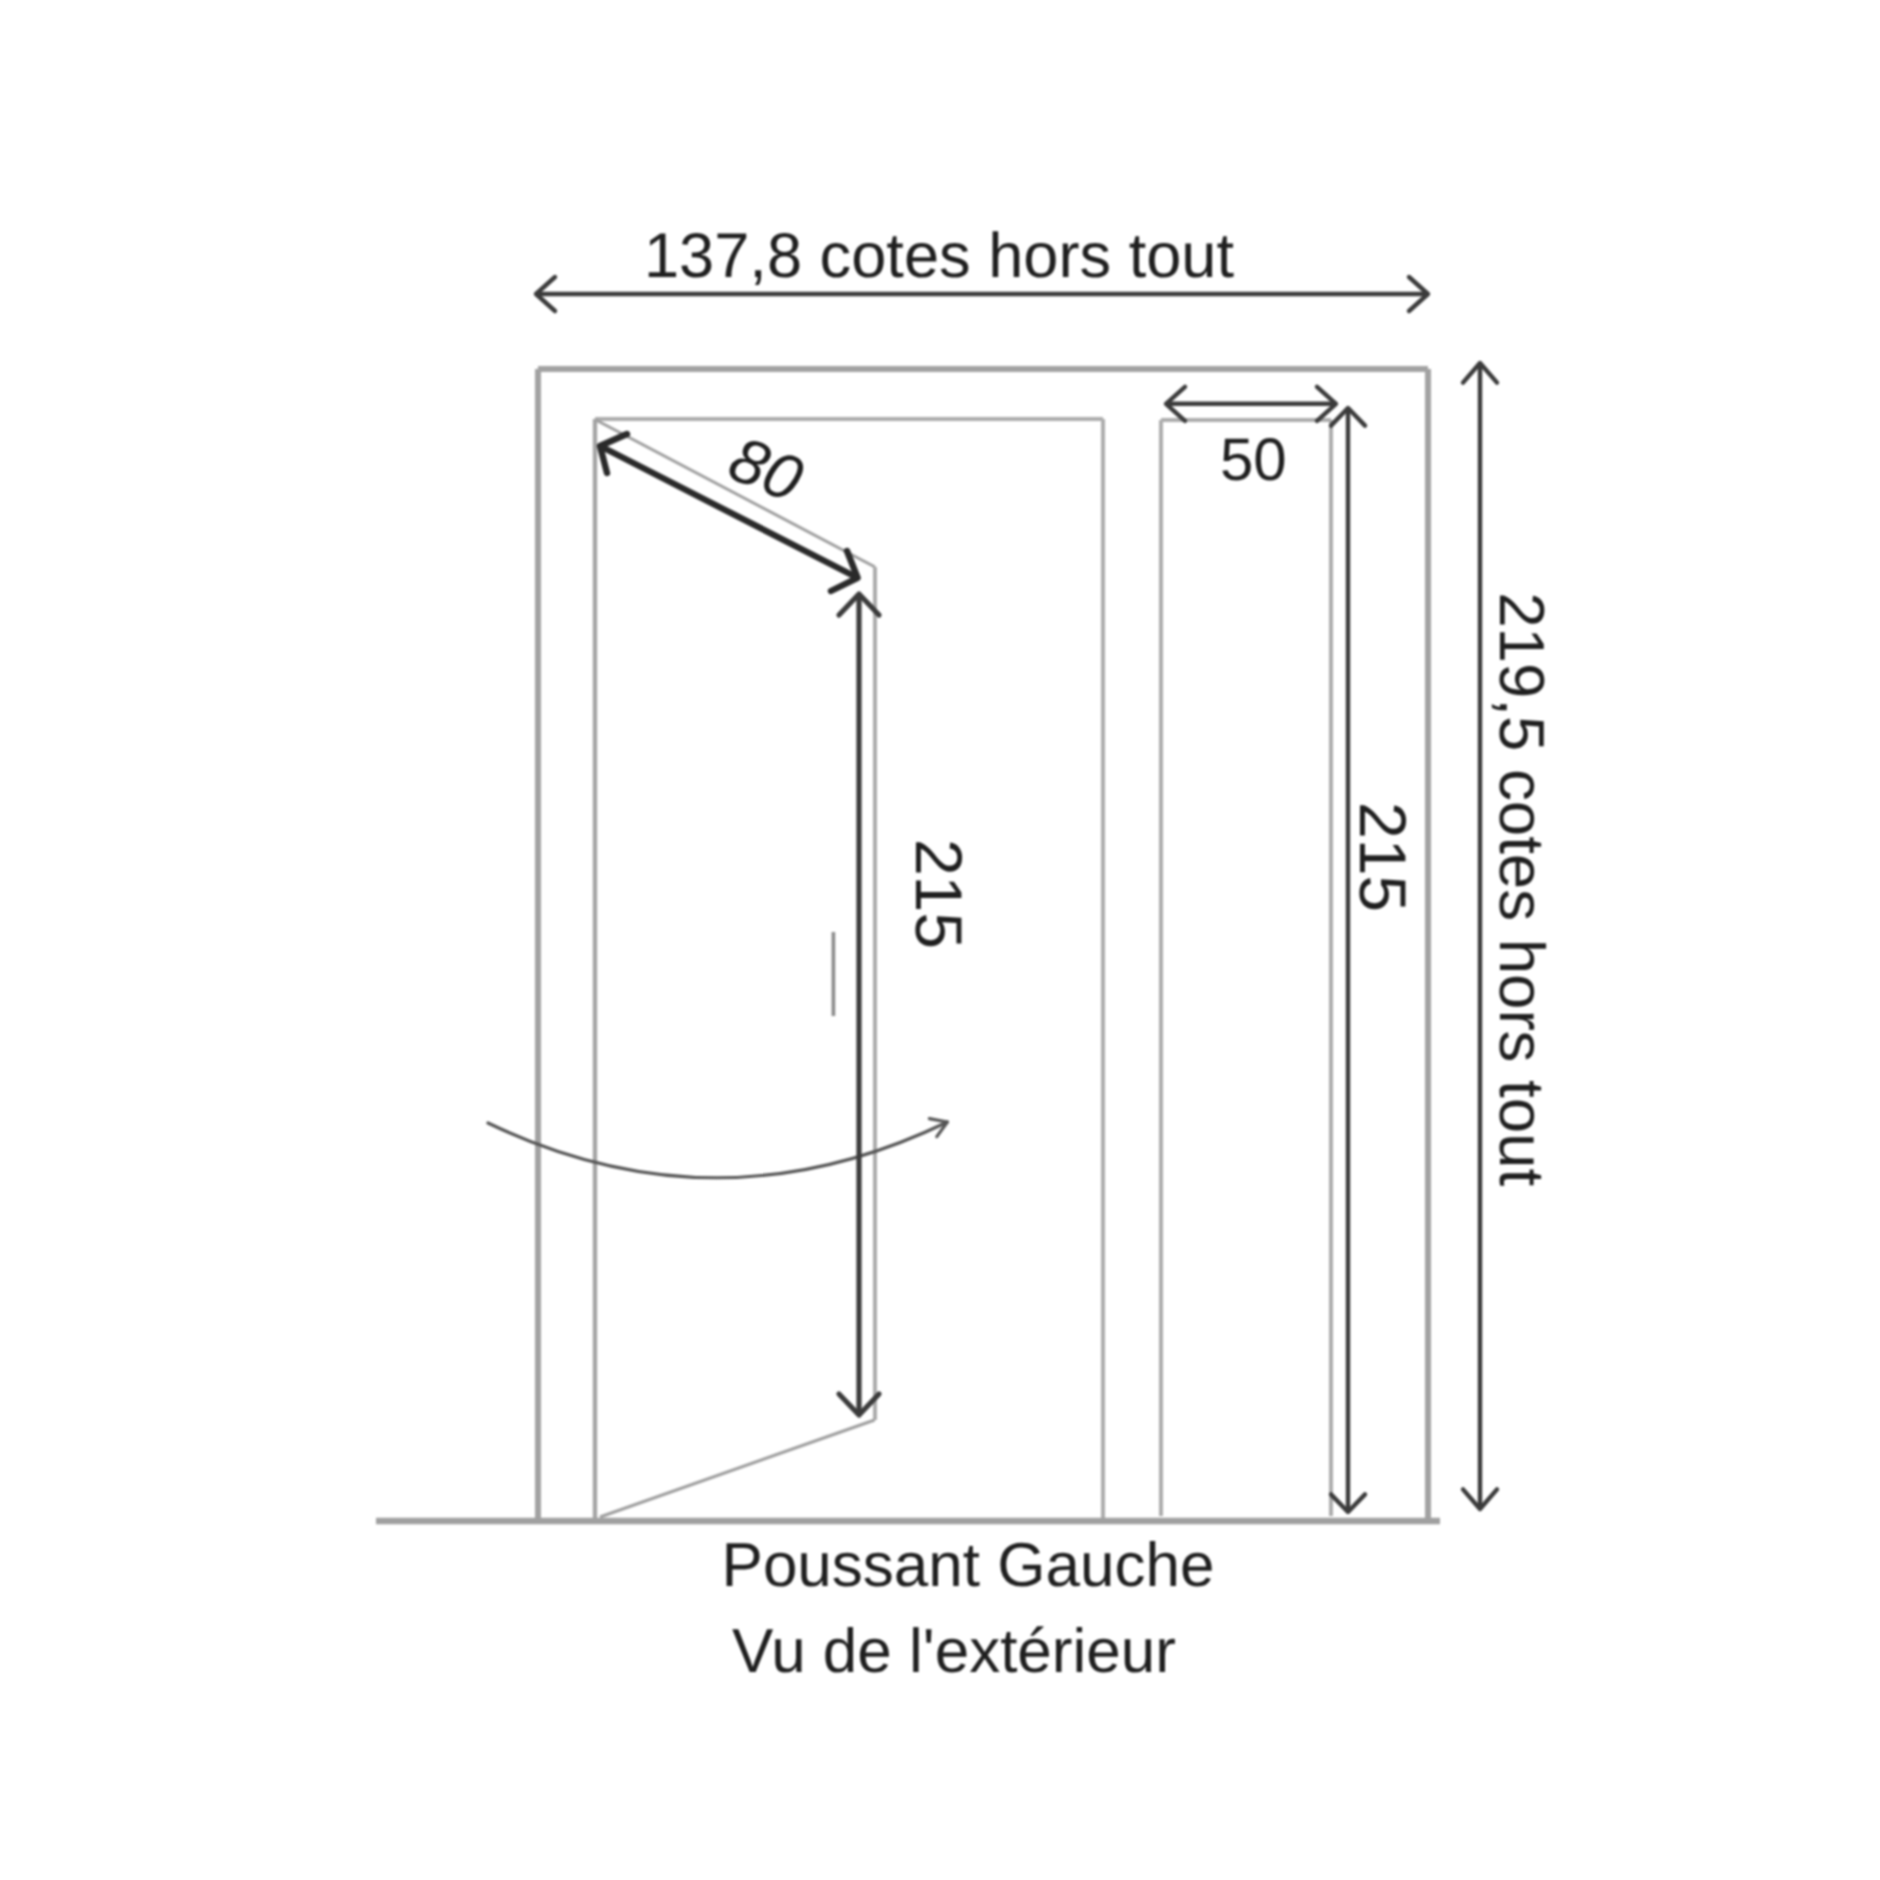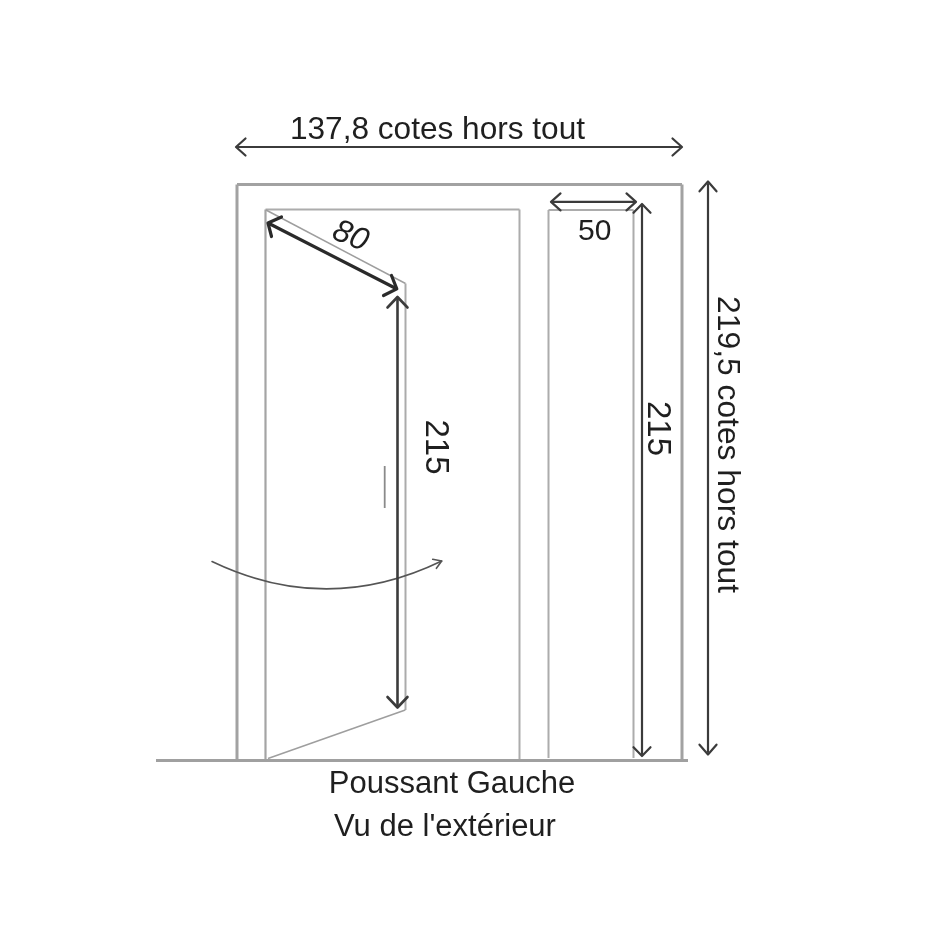--- a/index.html
+++ b/index.html
@@ -1,16 +1,16 @@
 <!DOCTYPE html>
 <html><head>
 <meta charset="utf-8">
 <style>
   html,body{margin:0;padding:0;background:#ffffff;}
-  .page{width:780px;height:940px;position:relative;background:#ffffff;overflow:hidden;}
+  .page{width:780px;height:940px;position:relative;background:#ffffff;overflow:hidden;padding-left:32px;}
   svg{display:block;}
   text{font-family:"Liberation Sans",sans-serif;fill:#1f1f1f;}
 </style>
 </head>
 <body>
 <div class="page">
 <svg width="940" height="940" viewBox="0 0 940 940" style="filter:blur(0.65px);">
 
   <rect x="0" y="0" width="940" height="940" fill="#ffffff"></rect>
 

